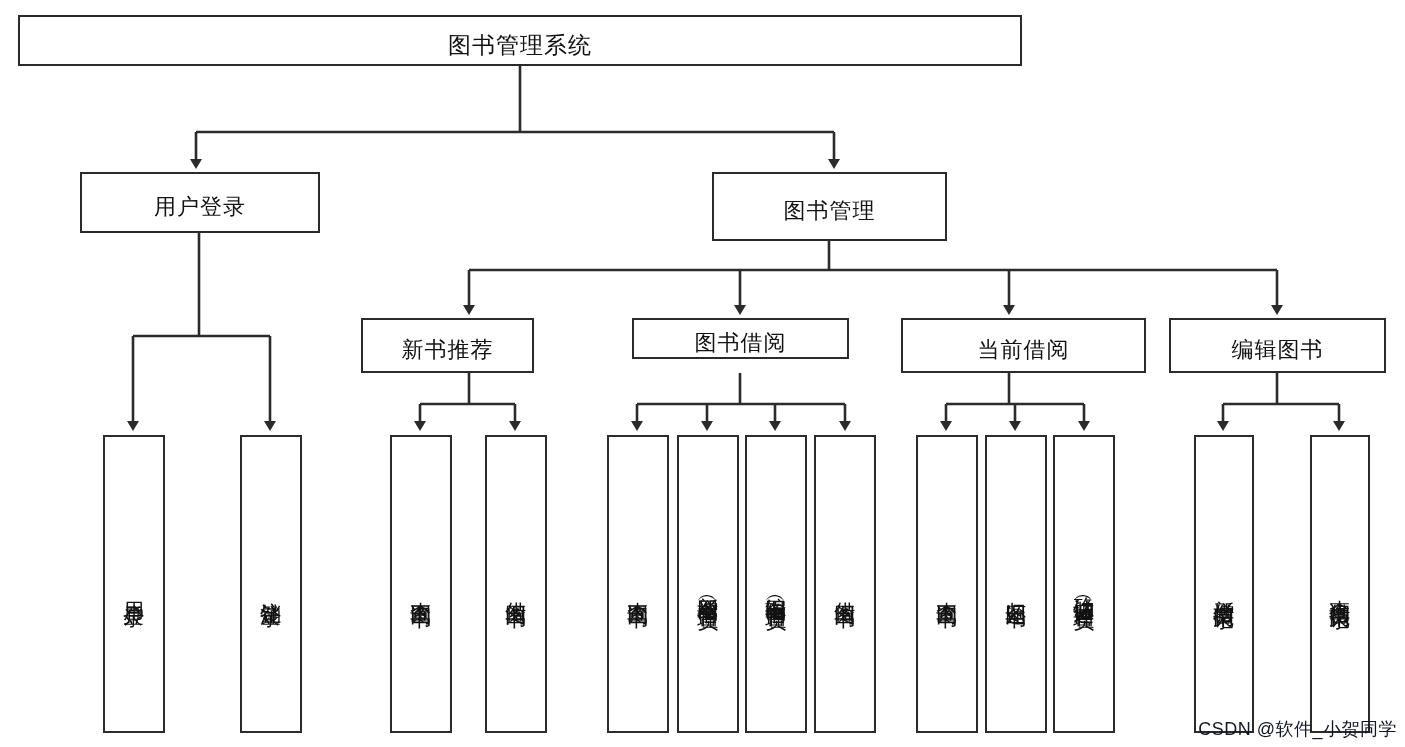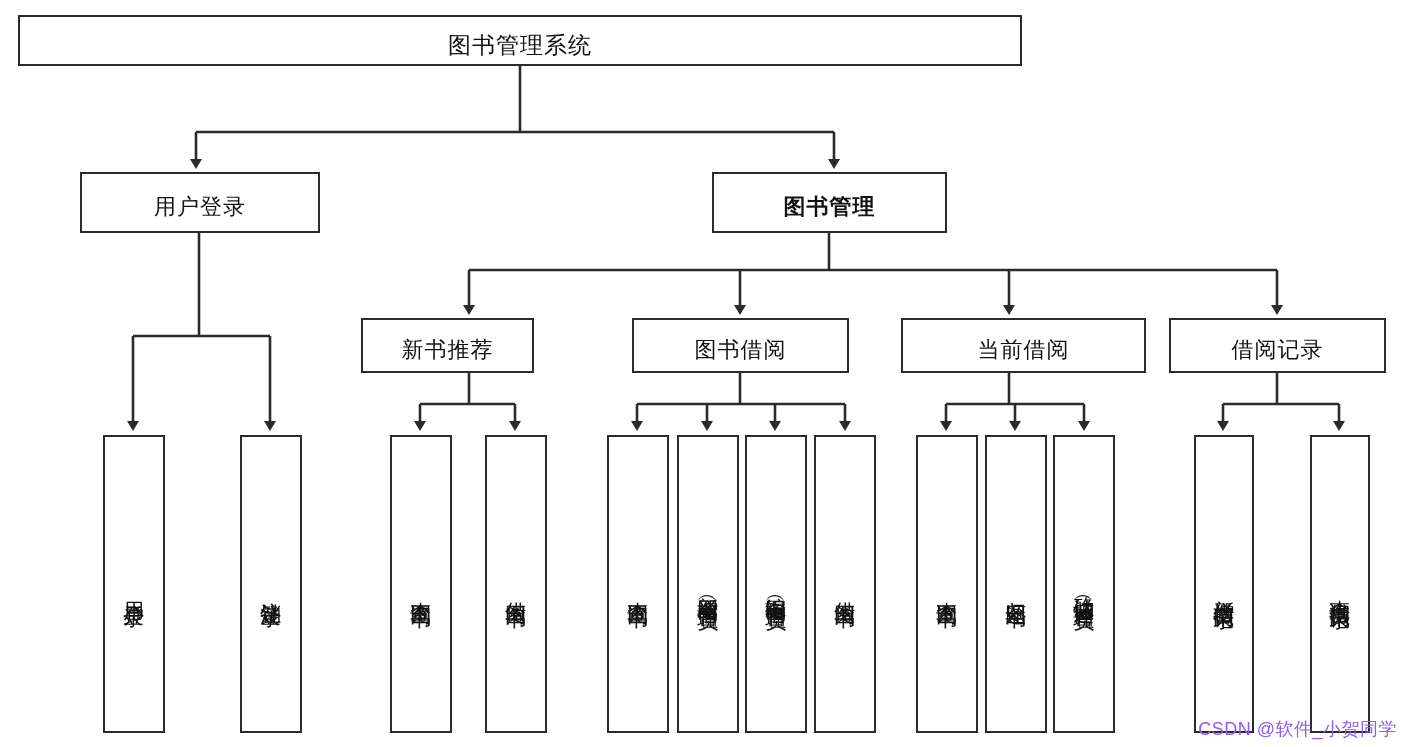--- a/index.html
+++ b/index.html
@@ -56,21 +56,21 @@
     line-height: 1.12;
     letter-spacing: 2px;
     white-space: normal;
     max-height: 260px;
   }
   #watermark {
     position: absolute;
     right: 8px;
     bottom: 6px;
     font-size: 18px;
-    color: #8b5cf6;
+    color: #0f172a;
     letter-spacing: 0.5px;
     white-space: nowrap;
   }
 </style>
 </head>
 <body>
 
 <div id="canvas">
 
   <svg id="wires" viewBox="0 0 1405 747" xmlns="http://www.w3.org/2000/svg">
@@ -123,35 +123,35 @@
     </g>
   </svg>
 
   <div class="node root" style="left:18px; top:15px; width:1004px; height:51px;">
     <span class="label">图书管理系统</span>
   </div>
 
   <div class="node" style="left:80px; top:172px; width:240px; height:61px;">
     <span class="label">用户登录</span>
   </div>
-  <div class="node" style="left:712px; top:172px; width:235px; height:61px;font-weight:bold;">
+  <div class="node" style="left:712px; top:172px; width:235px; height:69px;">
     <span class="label">图书管理</span>
   </div>
 
   <div class="node" style="left:361px; top:318px; width:173px; height:55px;">
     <span class="label">新书推荐</span>
   </div>
-  <div class="node" style="left:632px; top:318px; width:217px; height:55px;">
+  <div class="node" style="left:632px; top:318px; width:217px; height:41px;">
     <span class="label">图书借阅</span>
   </div>
   <div class="node" style="left:901px; top:318px; width:245px; height:55px;">
     <span class="label">当前借阅</span>
   </div>
   <div class="node" style="left:1169px; top:318px; width:217px; height:55px;">
-    <span class="label">借阅记录</span>
+    <span class="label">编辑图书</span>
   </div>
 
   <div class="node vert" style="left:103px; top:435px; width:62px; height:298px;">
     <span class="label">用户登录</span>
   </div>
   <div class="node vert" style="left:240px; top:435px; width:62px; height:298px;">
     <span class="label">注销登录</span>
   </div>
 
   <div class="node vert" style="left:390px; top:435px; width:62px; height:298px;">

